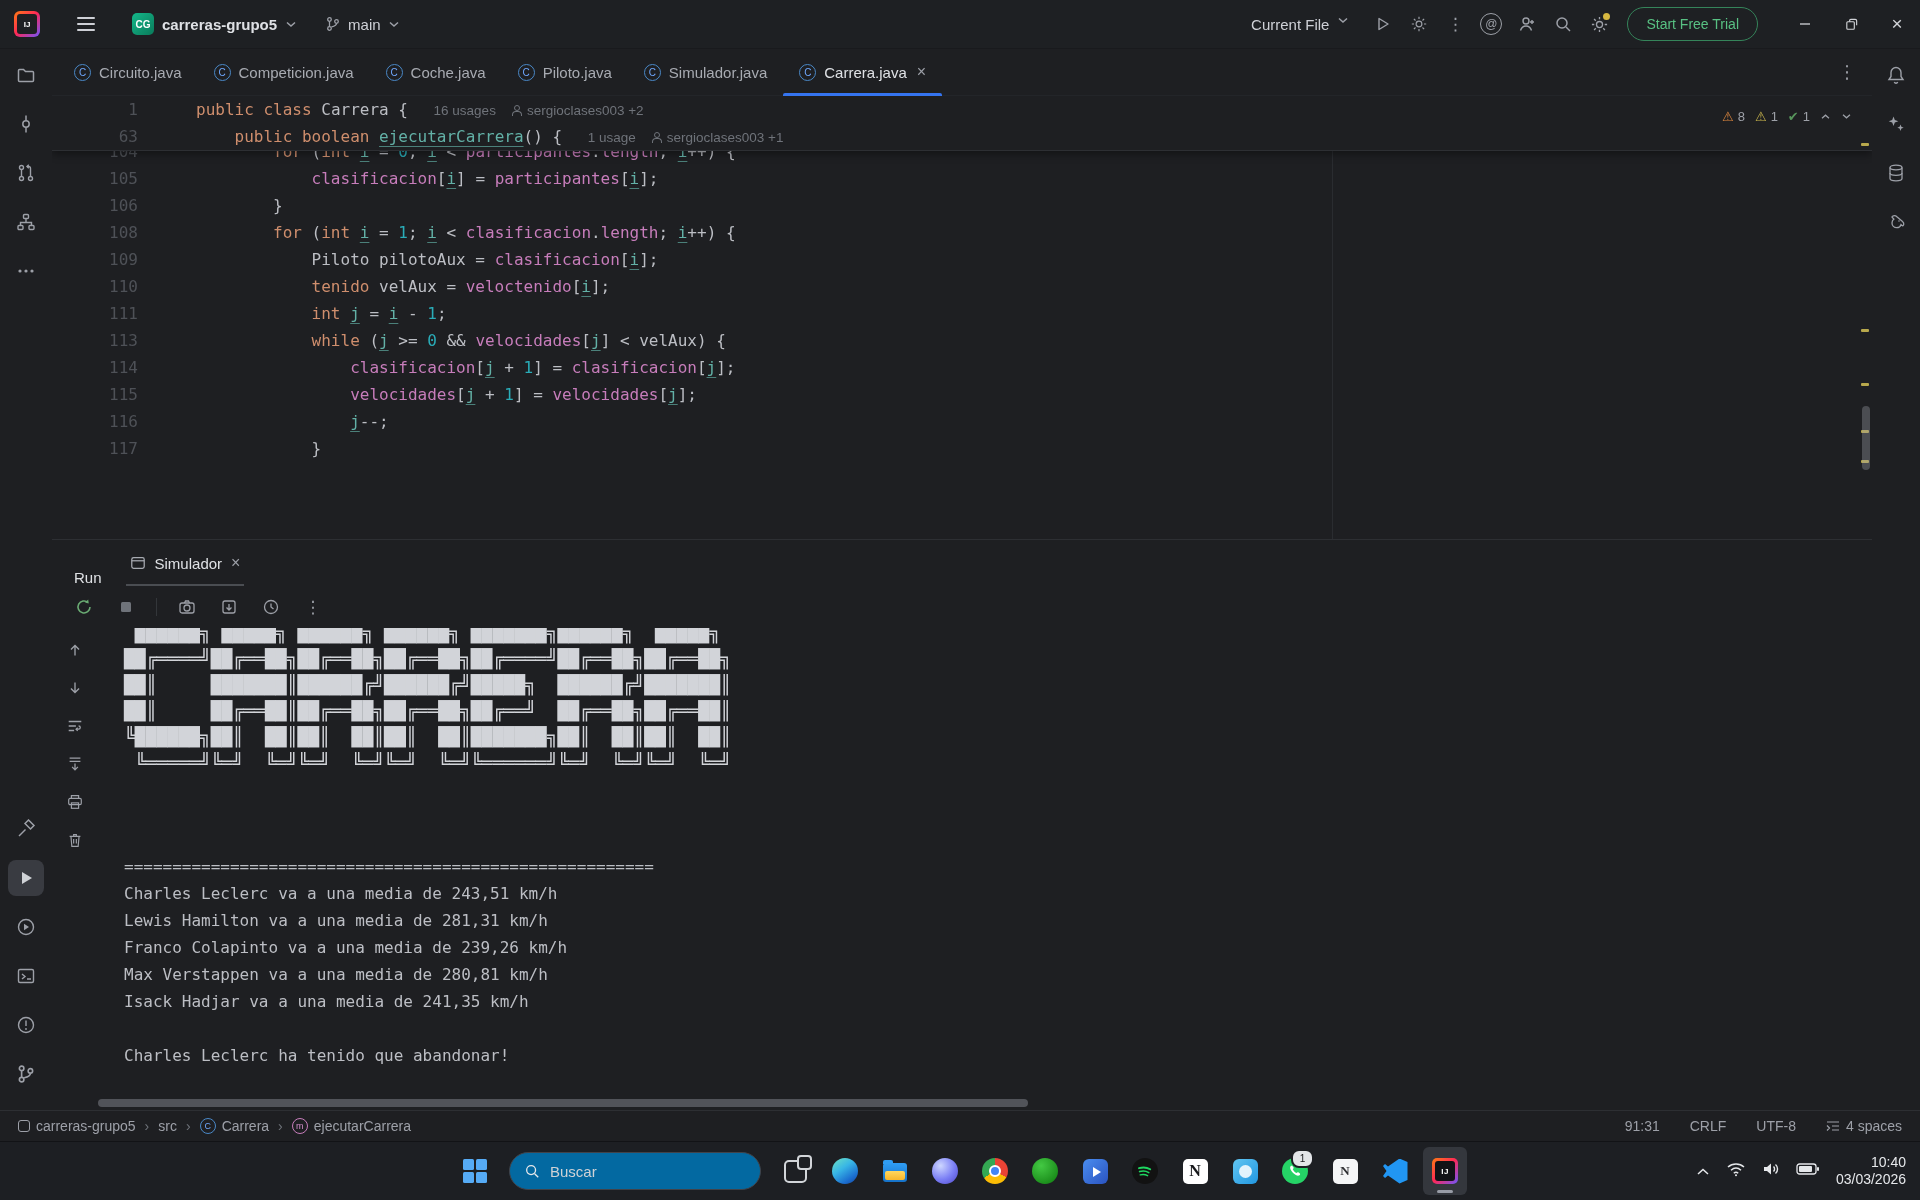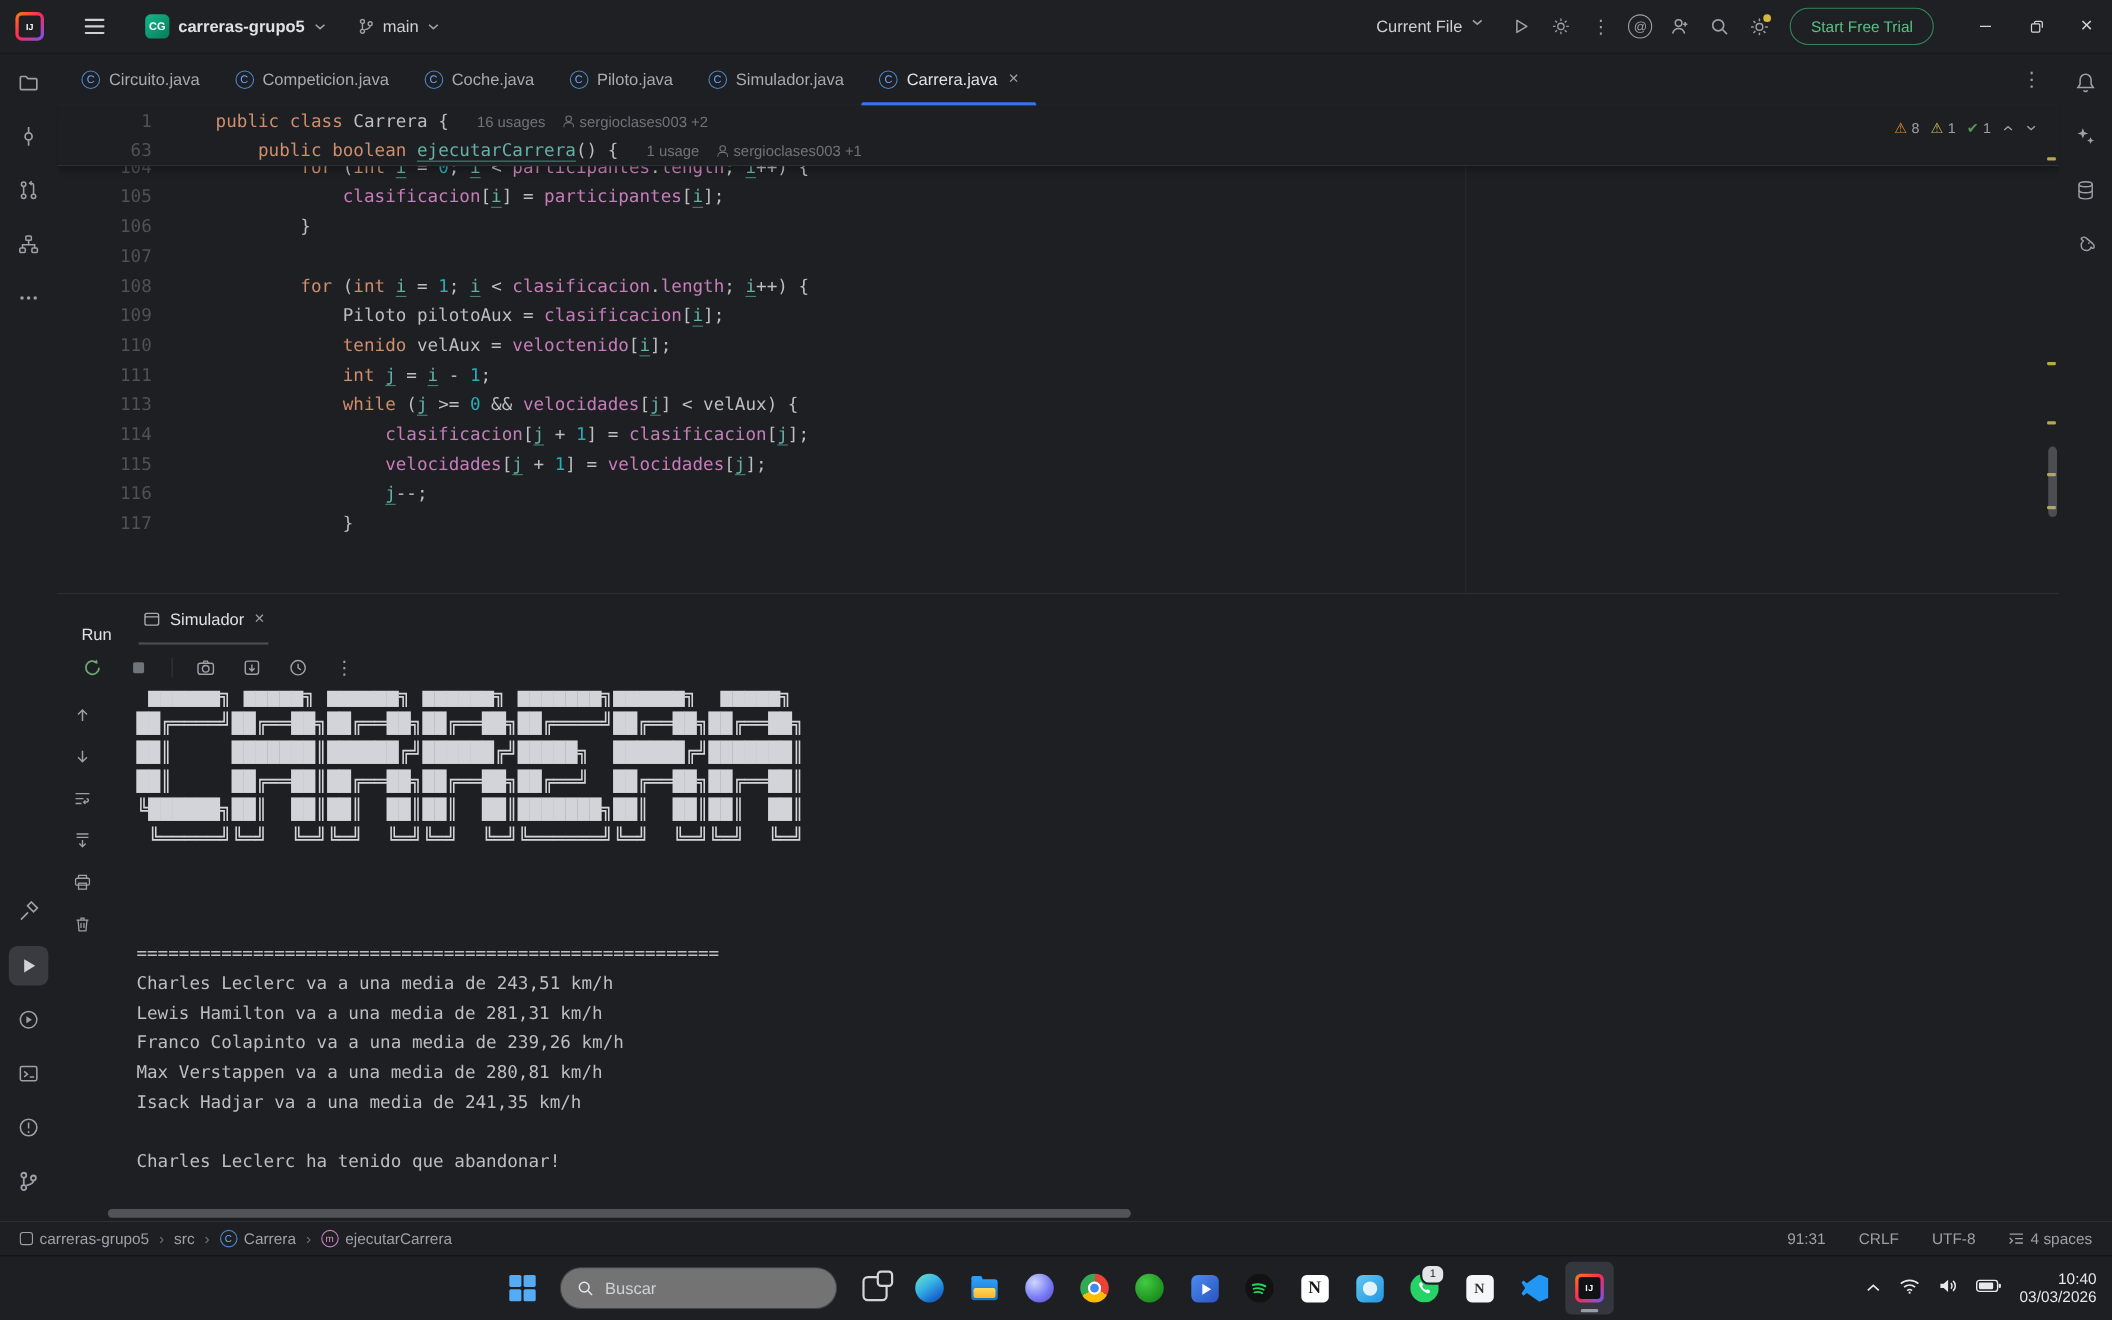--- a/index.html
+++ b/index.html
@@ -116,21 +116,21 @@
   .taskbar{height:58px;min-height:58px;background:#1d1f23;border-top:1px solid #121316;position:relative;
     display:flex;align-items:center;justify-content:center}
   .tb-center{display:flex;align-items:center;gap:6px}
   .tb-app{width:44px;height:48px;display:flex;align-items:center;justify-content:center;position:relative;border-radius:6px}
   .tb-app.active{background:#34373d}
   .ind{position:absolute;bottom:2px;left:50%;transform:translateX(-50%);width:16px;height:3px;border-radius:2px;background:#989ca6}
   .tb-badge{position:absolute;top:2px;right:3px;min-width:15px;height:15px;border-radius:8px;background:#e3e5e8;
     color:#17181b;font-size:10px;display:flex;align-items:center;justify-content:center;padding:0 2px;border:2px solid #1d1f23}
   .ai-start{display:grid;grid-template-columns:11px 11px;grid-template-rows:11px 11px;gap:2px}
   .ai-start i{background:#56abf5;border-radius:1.5px}
-  .search-pill{width:252px;height:38px;border-radius:19px;background:#737373;border:1px solid #41434a;
+  .search-pill{width:252px;height:38px;border-radius:19px;background:#0369a1;border:1px solid #41434a;
     display:flex;align-items:center;gap:10px;padding:0 14px;margin:0 6px;box-sizing:border-box}
   .search-pill span{font-size:15px;color:#cfd2d6}
   .ai{display:block}
   .ai-task-view{width:19px;height:19px;border:2px solid #d2d5d9;border-radius:5px;position:relative}
   .ai-task-view::after{content:"";position:absolute;right:-7px;top:-7px;width:11px;height:11px;border:2px solid #d2d5d9;border-radius:4px;background:#1d1f23}
   .ai-edge{width:26px;height:26px;border-radius:50%;background:linear-gradient(145deg,#6fe3c2 0%,#38b6e6 40%,#1b6fd0 75%,#15439a 100%)}
   .ai-explorer{width:24px;height:19px;border-radius:3px;background:linear-gradient(#2f9df4,#1672c8);position:relative;margin-top:3px}
   .ai-explorer::before{content:"";position:absolute;top:-3px;left:0;width:10px;height:4px;border-radius:2px 2px 0 0;background:#2f9df4}
   .ai-explorer::after{content:"";position:absolute;left:2px;right:2px;bottom:2px;height:9px;border-radius:2px;background:linear-gradient(#ffd75e,#f7b62a)}
   .ai-copilot{width:26px;height:26px;border-radius:50%;background:radial-gradient(circle at 33% 30%,#cdd6ff,#7a7ef5 55%,#4f46c9)}
@@ -366,21 +366,20 @@
       <div class="editor">
         <div class="margin-guide"></div>
         <div class="sticky">
             <div class="code-line"><span class="gut">1</span><span class="src"><span class="t-k">public</span><span class="t-p"> </span><span class="t-k">class</span><span class="t-p"> Carrera { </span><span class="t-g">16 usages</span><span class="t-a"><i class="person-ico"></i>sergioclases003 +2</span></span></div>
             <div class="code-line"><span class="gut">63</span><span class="src"><span class="t-p">    </span><span class="t-k">public</span><span class="t-p"> </span><span class="t-k">boolean</span><span class="t-p"> </span><span class="t-m">ejecutarCarrera</span><span class="t-p">() { </span><span class="t-g">1 usage</span><span class="t-a"><i class="person-ico"></i>sergioclases003 +1</span></span></div>
           </div>
         <div class="code">
             <div class="code-line"><span class="gut">104</span><span class="src"><span class="t-p">        </span><span class="t-k">for</span><span class="t-p"> (</span><span class="t-k">int</span><span class="t-p"> </span><span class="t-m">i</span><span class="t-p"> = </span><span class="t-n">0</span><span class="t-p">; </span><span class="t-m">i</span><span class="t-p"> &lt; </span><span class="t-f">participantes</span><span class="t-p">.</span><span class="t-f">length</span><span class="t-p">; </span><span class="t-m">i</span><span class="t-p">++) {</span></span></div>
             <div class="code-line"><span class="gut">105</span><span class="src"><span class="t-p">            </span><span class="t-f">clasificacion</span><span class="t-p">[</span><span class="t-m">i</span><span class="t-p">] = </span><span class="t-f">participantes</span><span class="t-p">[</span><span class="t-m">i</span><span class="t-p">];</span></span></div>
             <div class="code-line"><span class="gut">106</span><span class="src"><span class="t-p">        }</span></span></div>
-            <div class="code-line"><span class="gut">107</span><span class="src"></span></div>
             <div class="code-line"><span class="gut">108</span><span class="src"><span class="t-p">        </span><span class="t-k">for</span><span class="t-p"> (</span><span class="t-k">int</span><span class="t-p"> </span><span class="t-m">i</span><span class="t-p"> = </span><span class="t-n">1</span><span class="t-p">; </span><span class="t-m">i</span><span class="t-p"> &lt; </span><span class="t-f">clasificacion</span><span class="t-p">.</span><span class="t-f">length</span><span class="t-p">; </span><span class="t-m">i</span><span class="t-p">++) {</span></span></div>
             <div class="code-line"><span class="gut">109</span><span class="src"><span class="t-p">            Piloto pilotoAux = </span><span class="t-f">clasificacion</span><span class="t-p">[</span><span class="t-m">i</span><span class="t-p">];</span></span></div>
             <div class="code-line"><span class="gut">110</span><span class="src"><span class="t-p">            </span><span class="t-k">tenido</span><span class="t-p"> velAux = </span><span class="t-f">veloc​tenido</span><span class="t-p">[</span><span class="t-m">i</span><span class="t-p">];</span></span></div>
             <div class="code-line"><span class="gut">111</span><span class="src"><span class="t-p">            </span><span class="t-k">int</span><span class="t-p"> </span><span class="t-m">j</span><span class="t-p"> = </span><span class="t-m">i</span><span class="t-p"> - </span><span class="t-n">1</span><span class="t-p">;</span></span></div>
             <div class="code-line"><span class="gut">113</span><span class="src"><span class="t-p">            </span><span class="t-k">while</span><span class="t-p"> (</span><span class="t-m">j</span><span class="t-p"> &gt;= </span><span class="t-n">0</span><span class="t-p"> &amp;&amp; </span><span class="t-f">velocidades</span><span class="t-p">[</span><span class="t-m">j</span><span class="t-p">] &lt; velAux) {</span></span></div>
             <div class="code-line"><span class="gut">114</span><span class="src"><span class="t-p">                </span><span class="t-f">clasificacion</span><span class="t-p">[</span><span class="t-m">j</span><span class="t-p"> + </span><span class="t-n">1</span><span class="t-p">] = </span><span class="t-f">clasificacion</span><span class="t-p">[</span><span class="t-m">j</span><span class="t-p">];</span></span></div>
             <div class="code-line"><span class="gut">115</span><span class="src"><span class="t-p">                </span><span class="t-f">velocidades</span><span class="t-p">[</span><span class="t-m">j</span><span class="t-p"> + </span><span class="t-n">1</span><span class="t-p">] = </span><span class="t-f">velocidades</span><span class="t-p">[</span><span class="t-m">j</span><span class="t-p">];</span></span></div>
             <div class="code-line"><span class="gut">116</span><span class="src"><span class="t-p">                </span><span class="t-m">j</span><span class="t-p">--;</span></span></div>
             <div class="code-line"><span class="gut">117</span><span class="src"><span class="t-p">            }</span></span></div>
           </div>

